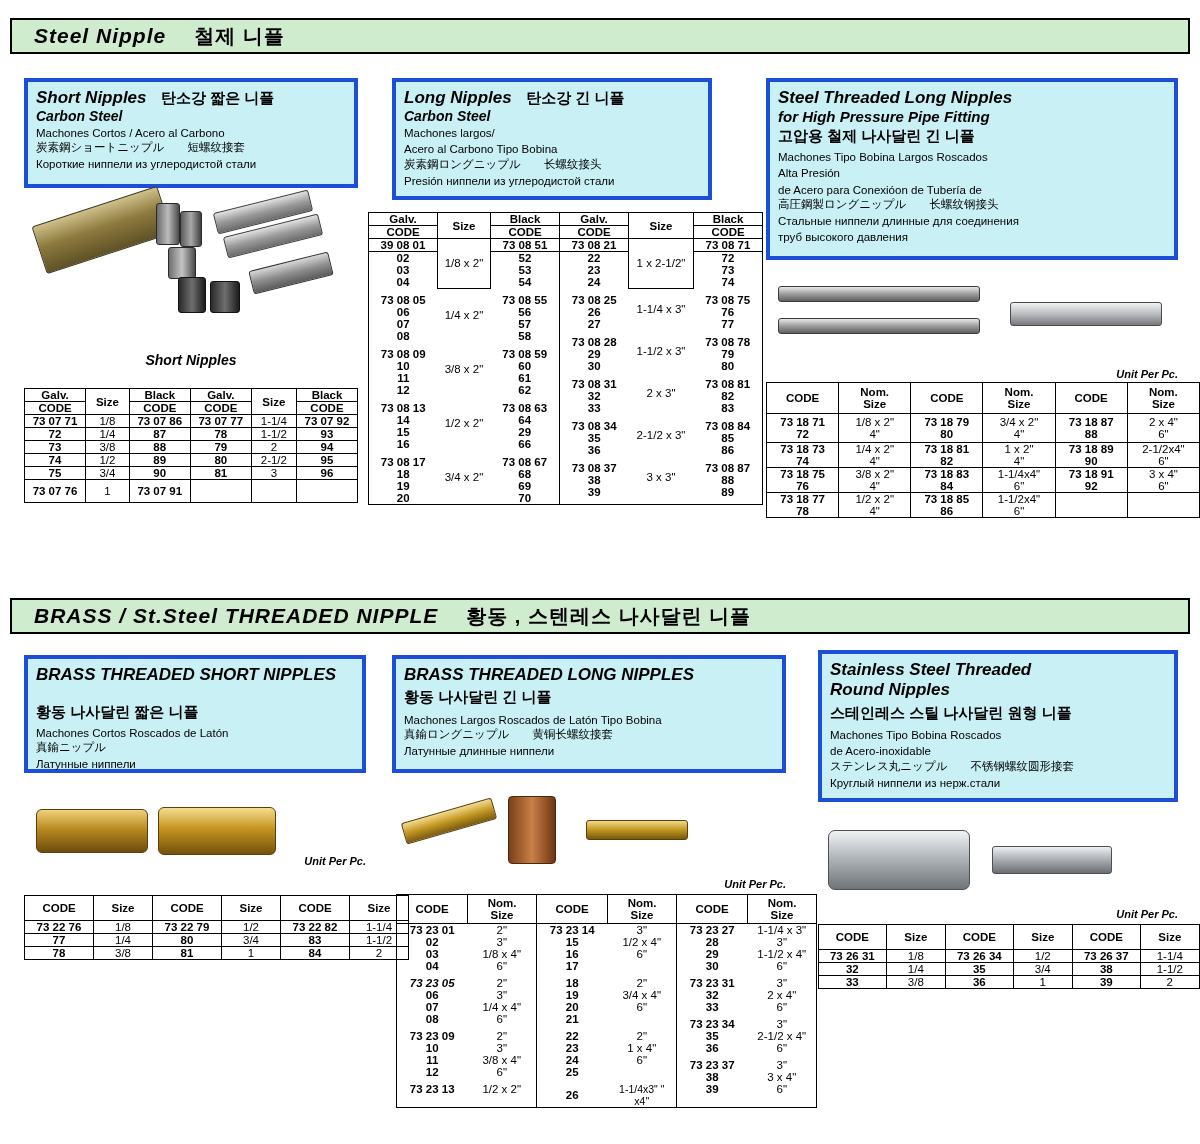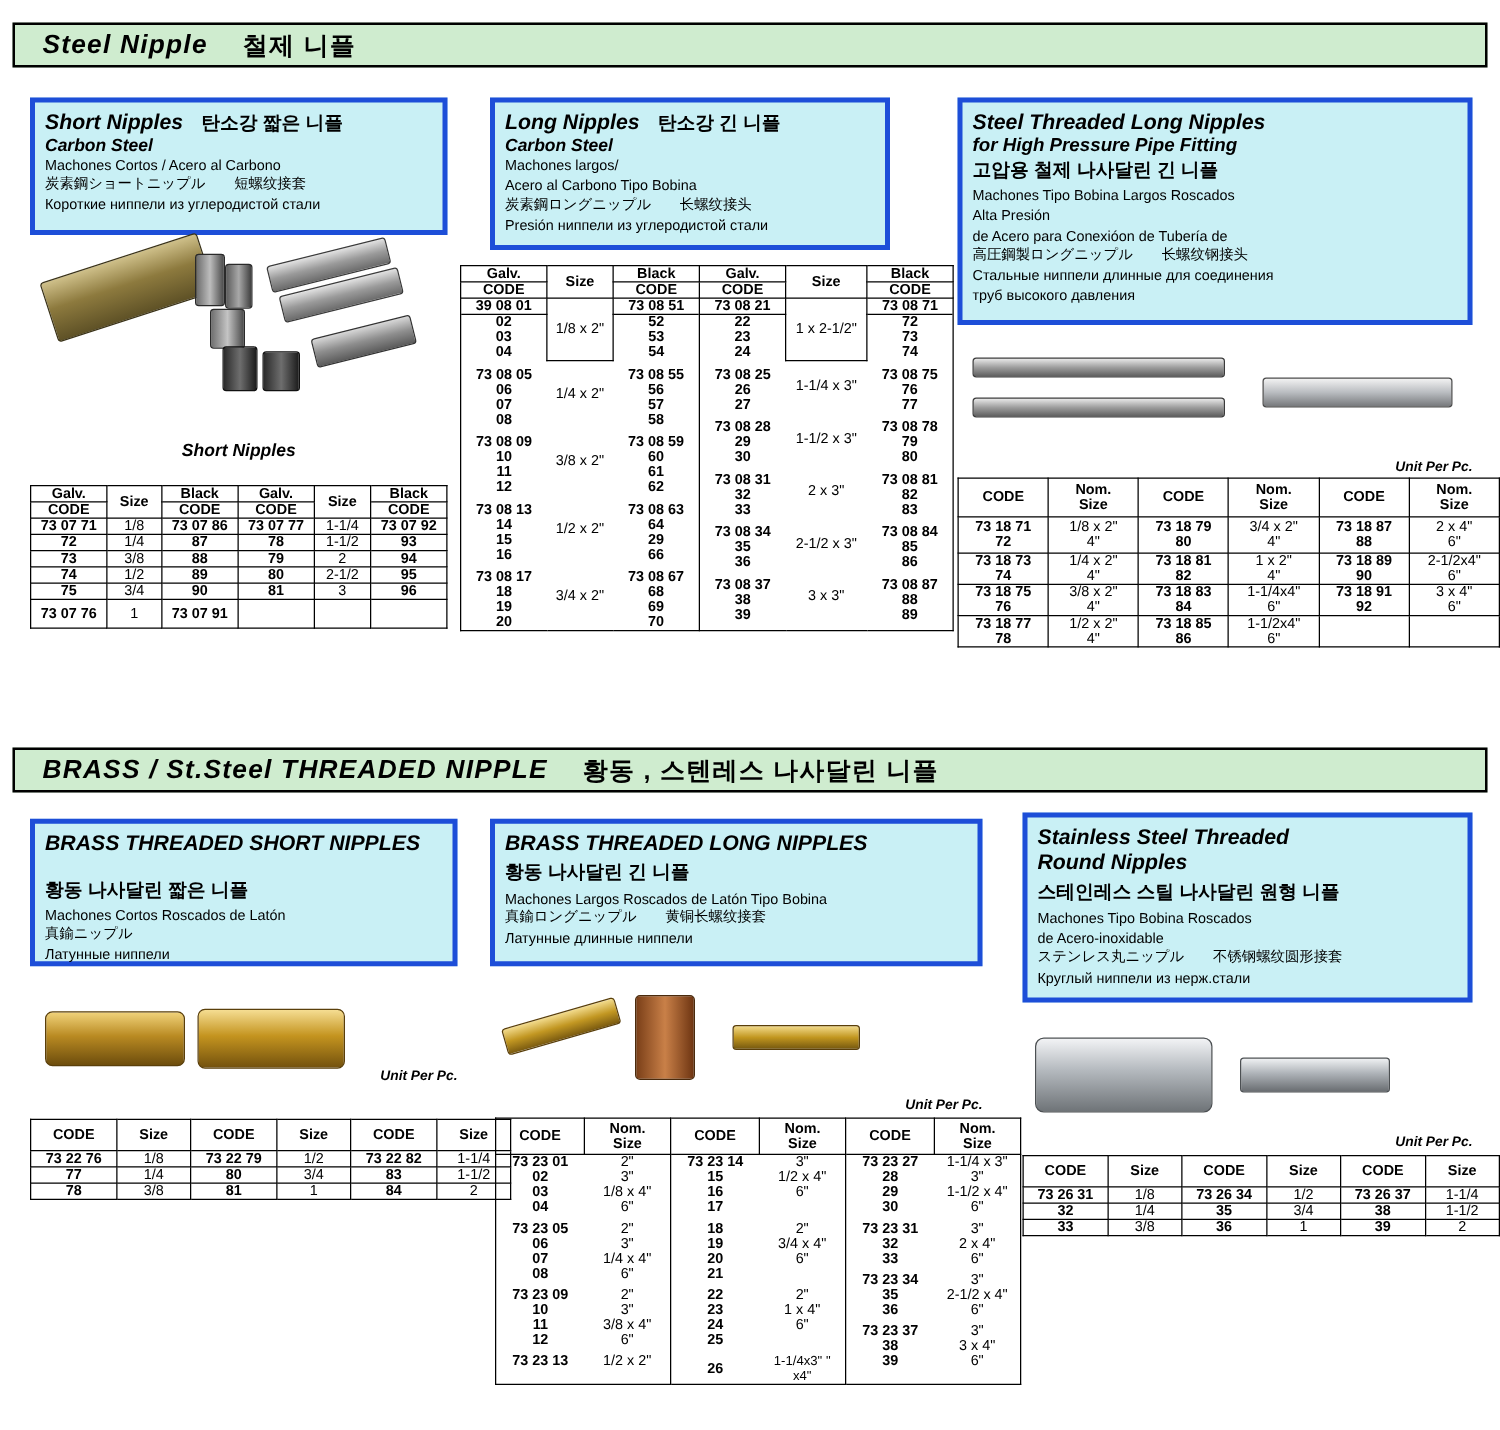--- a/index.html
+++ b/index.html
@@ -640,21 +640,21 @@
             <tr>
                     <td class="code" style="border:none;">03</td>
                     <td style="border:none;">1/8 x 4"</td>
                   </tr>
             <tr>
                     <td class="code" style="border:none;">04</td>
                     <td style="border:none;">6"</td>
                   </tr>
 
             <tr>
-                    <td class="code" style="border:none;padding-top:5px;">73 23 05</td>
+                    <td class="code" style="border:none;padding-top:5px;font-style:italic;">73 23 05</td>
                     <td style="border:none;padding-top:5px;">2"</td>
                   </tr>
             <tr>
                     <td class="code" style="border:none;">06</td>
                     <td style="border:none;">3"</td>
                   </tr>
             <tr>
                     <td class="code" style="border:none;">07</td>
                     <td style="border:none;">1/4 x 4"</td>
                   </tr>

